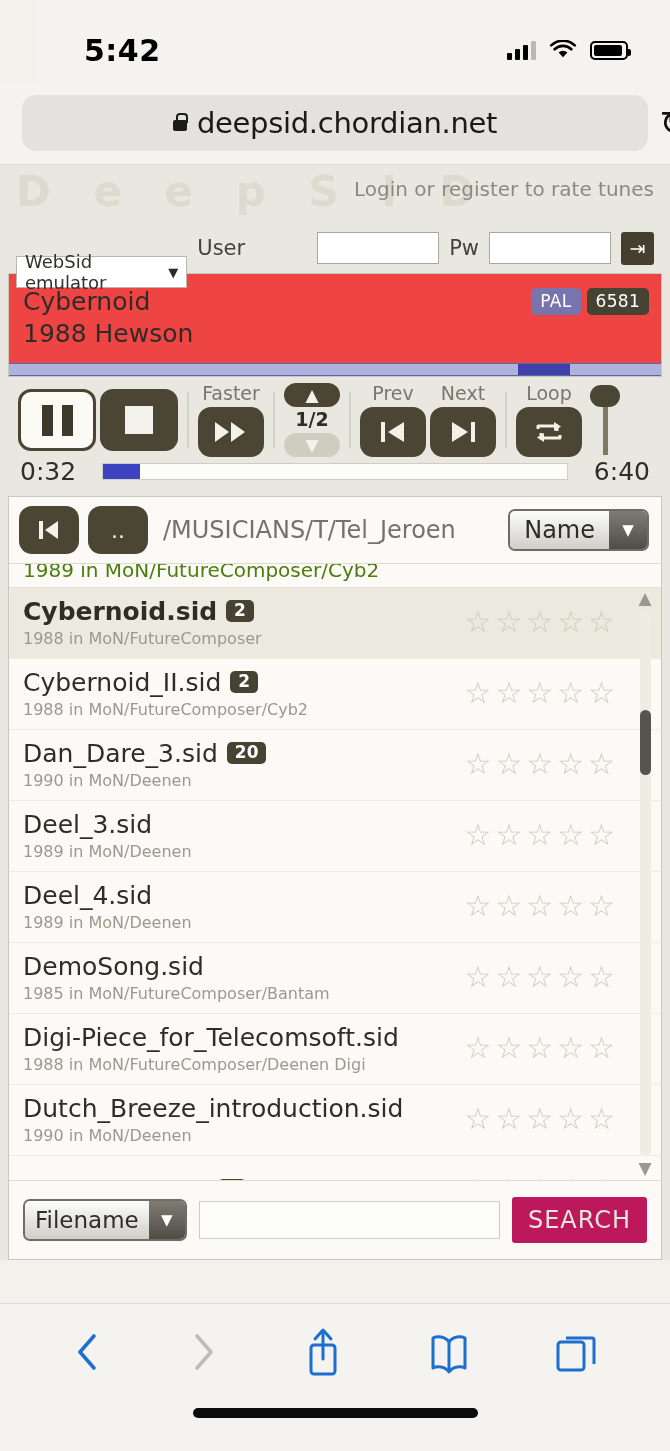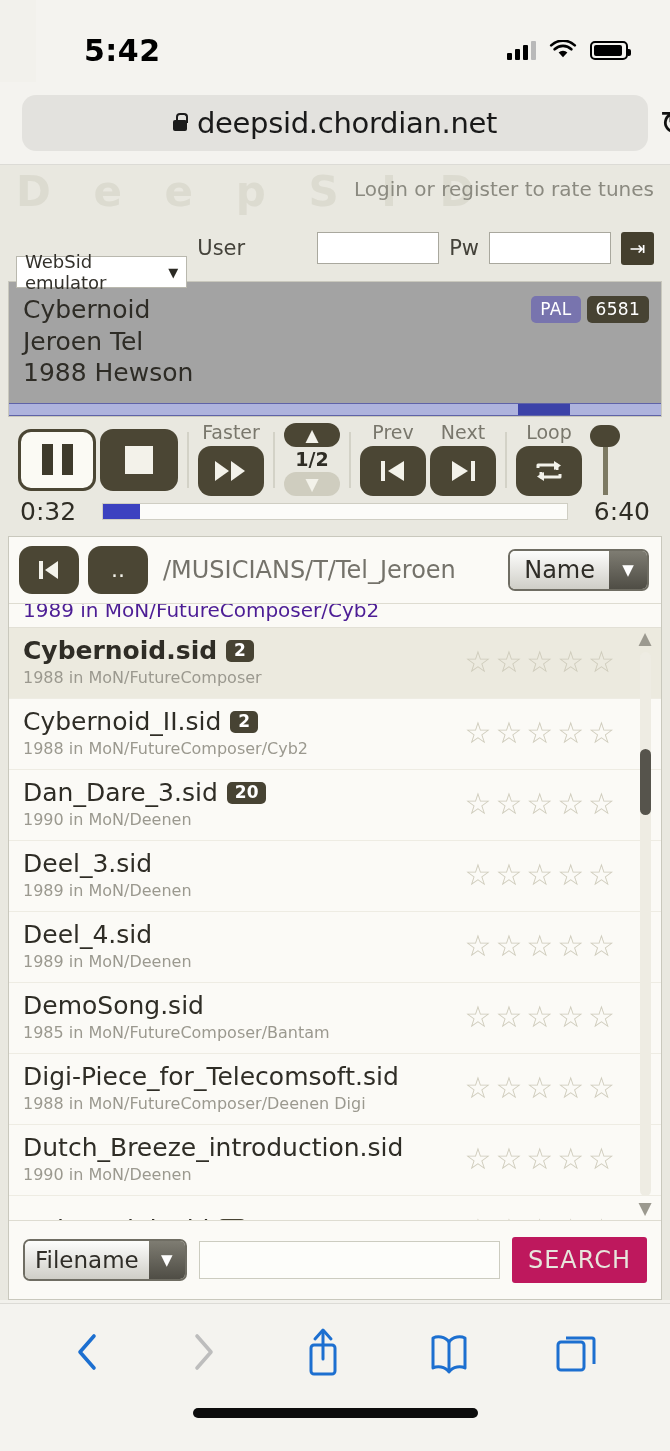--- a/index.html
+++ b/index.html
@@ -95,21 +95,21 @@
   .in-user { width: 122px; margin-left: 62px; }
   .in-pw { width: 122px; }
   .go-btn {
     width: 34px; height: 33px; background: #443f2e;
     display: flex; align-items: center; justify-content: center;
     border-radius: 3px; color: #fff; font-size: 19px;
   }
 
   
   .panel {
-    background: #a3a3a3; border: 1px solid #c9c8bd; margin-top: 8px;
+    background: #ef4444; border: 1px solid #c9c8bd;
   }
   .songinfo { padding: 12px 14px 14px 14px; position: relative; }
   .songinfo div.line { font-size: 25px; color: #2e2c26; line-height: 1.26; }
   .chips { position: absolute; right: 12px; top: 14px; display: flex; gap: 6px; }
   .chip {
     font-size: 17px; color: #fff; border-radius: 5px;
     padding: 3px 9px 4px 9px; letter-spacing: .3px;
   }
   .chip-pal { background: #7874ae; }
   .chip-sid { background: #474333; }
@@ -195,21 +195,21 @@
     width: 38px; background: linear-gradient(#7e7c72,#4f4d45);
     display: flex; align-items: center; justify-content: center;
     color: #fff; font-size: 15px;
   }
 
   .listwrap { position: relative; height: 616px; overflow: hidden; background: #fbfaf6; }
   .clip-row {
     height: 24px; overflow: hidden; padding: 0 14px;
     border-bottom: 1px solid #e2e0d6;
   }
-  .clip-row span { font-size: 20px; color: #4c1d95; position: relative; top: -6px; }
+  .clip-row span { font-size: 20px; color: #4d7c0f; position: relative; top: -6px; }
   .row {
     display: flex; align-items: center; justify-content: space-between;
     padding: 9px 14px 11px 14px; border-bottom: 1px solid #eeece3;
     height: 71px;
   }
   .row.sel { background: #eceadf; }
   .row .meta { display: flex; flex-direction: column; gap: 3px; overflow: hidden; }
   .fname { font-size: 25px; color: #2f2d26; display: flex; align-items: center; gap: 9px; }
   .row.sel .fname { font-weight: 700; }
   .count {
@@ -311,21 +311,20 @@
       <input class="txtin in-user" type="text" value="" style="">
       <span class="lbl">Pw</span>
       <input class="txtin in-pw" type="password" value="" style="">
       <div class="go-btn">⇥</div>
     </div>
   </div>
 
   <div class="panel">
     <div class="songinfo">
       <div class="line">Cybernoid</div>
-      <div class="line">Jeroen Tel</div>
       <div class="line">1988 Hewson</div>
       <div class="chips">
         <span class="chip chip-pal">PAL</span>
         <span class="chip chip-sid">6581</span>
       </div>
     </div>
     <div class="viz">
       <div class="viz-blk" id="vizblk" style="left: 78%; width: 8%;"></div>
     </div>
   </div>

